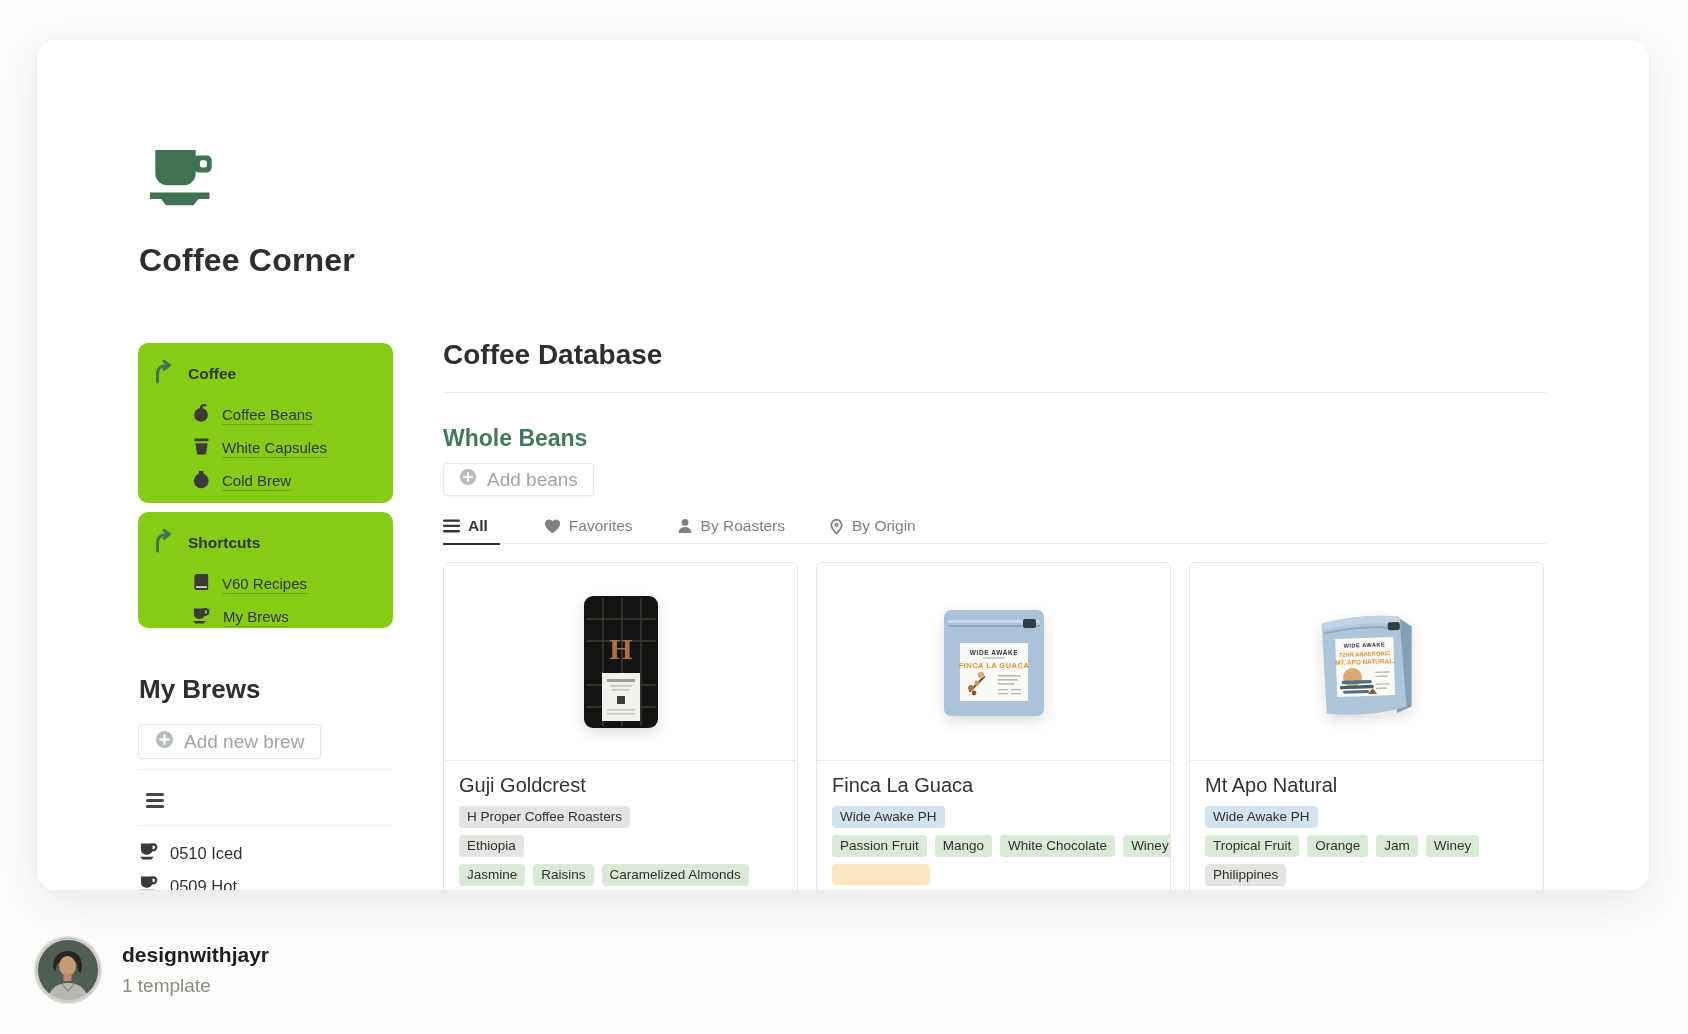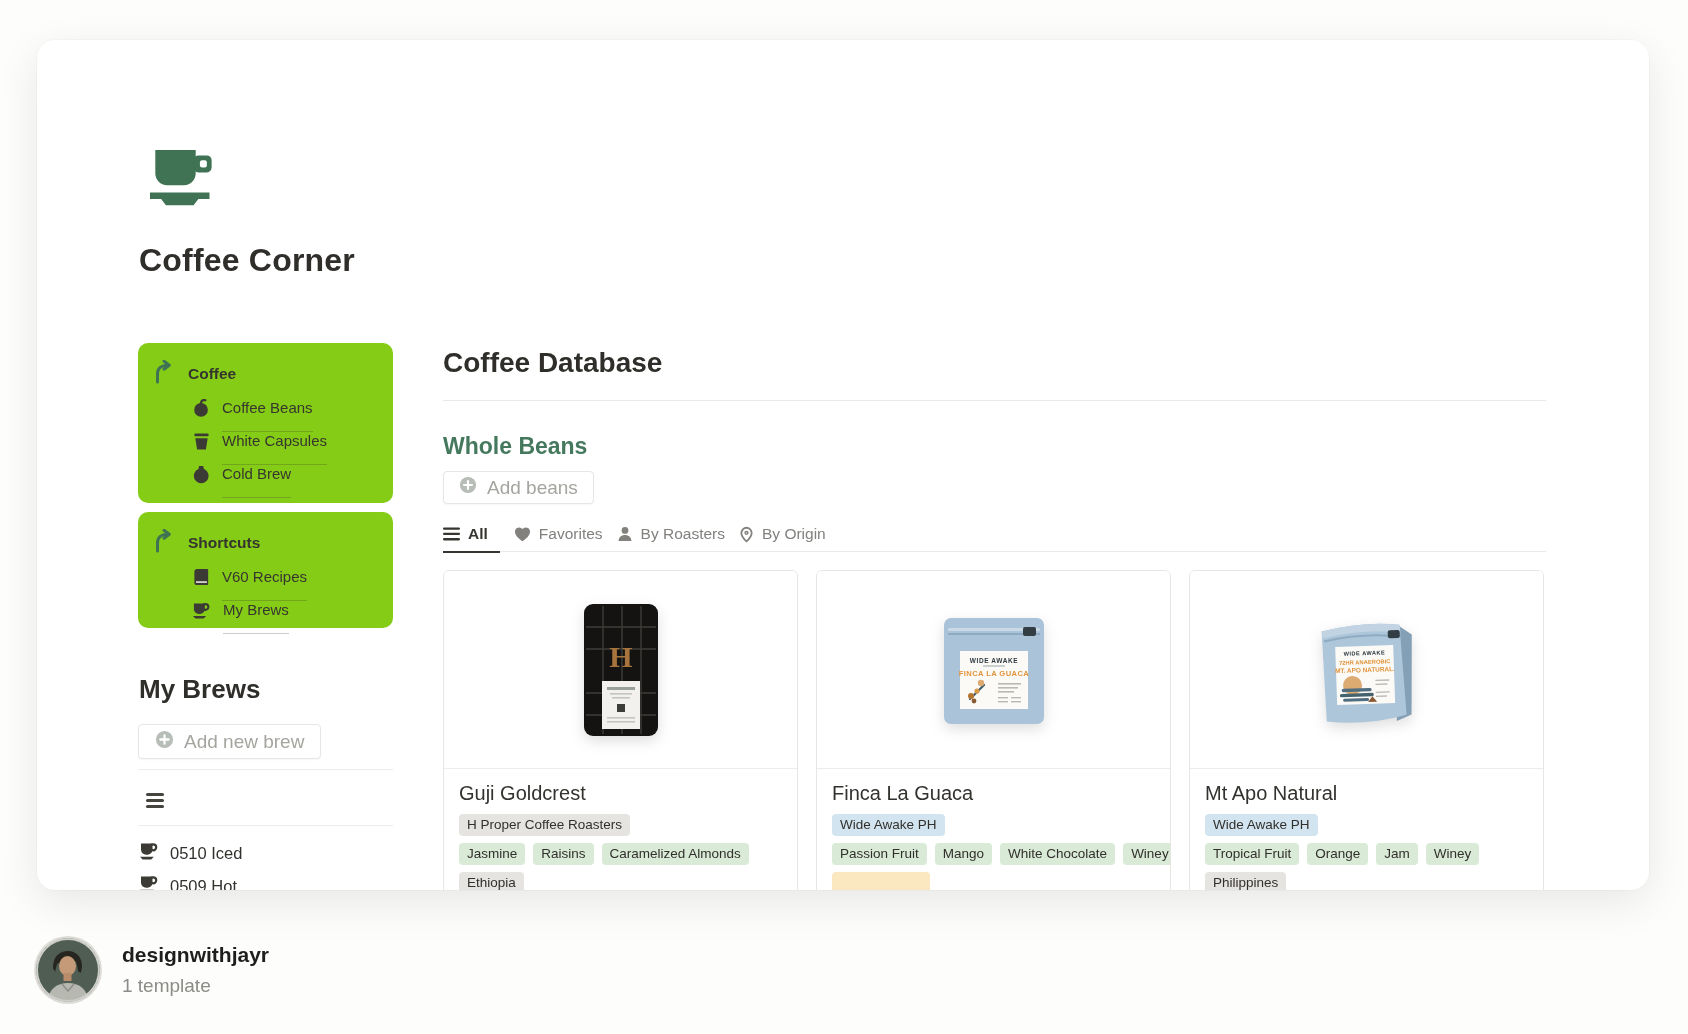--- a/index.html
+++ b/index.html
@@ -13,37 +13,37 @@
   
   .sidebar { position:absolute; left:101px; top:0; width:255px; height:850px; }
   .ws-icon { position:absolute; left:12px; top:110px; }
   .ws-title { position:absolute; left:1px; top:202px; font-size:32px; font-weight:700; letter-spacing:.2px; color:#2f2e2b; }
   .sbox { position:absolute; left:0; width:255px; background:#84cc16; border-radius:10px; padding:17px 16px 0 16px; }
   .sbox1 { top:303px; height:160px; }
   .sbox2 { top:472px; height:116px; }
   .sec-head { display:flex; align-items:center; gap:13px; }
   .sec-head .label { font-size:15.5px; font-weight:700; color:#35342f; }
   .sec-items { margin:11px 0 0 38px; }
-  .s-item { display:flex; gap:11px; height:33px; cursor:pointer; }
+  .s-item { display:flex; align-items:center; gap:11px; height:33px; cursor:pointer; }
   .s-link { font-size:15px; font-weight:500; color:#37352f; border-bottom:1.5px solid rgba(55,53,47,.25); padding-bottom:1px; }
   .mybrews-title { position:absolute; left:1px; top:634px; font-size:26px; font-weight:700; color:#2f2e2b; }
   .add-btn { display:inline-flex; align-items:center; gap:10px; background:#fff; border:1px solid #e7e6e3;
              border-radius:4px; box-shadow:0 1px 2px rgba(0,0,0,.04); color:#a5a49f; font-size:19px; cursor:pointer; }
   .add-brew { position:absolute; left:0; top:684px; height:35px; padding:0 16px; }
   .sdiv { position:absolute; left:0; width:255px; height:1px; background:#ededeb; }
   .burger { position:absolute; left:8px; top:753px; width:18px; cursor:pointer; }
   .burger span { display:block; height:2.6px; background:#45443f; border-radius:2px; margin-bottom:3.4px; }
   .entry { position:absolute; left:1px; display:flex; align-items:center; gap:10px; height:32px; font-size:16.5px; font-weight:500; color:#33322e; cursor:pointer; }
   
-  .main { position:absolute; left:406px; top:8px; width:1103px; height:850px; }
+  .main { position:absolute; left:406px; top:0; width:1103px; height:850px; }
   .main-title { position:absolute; top:299px; font-size:28px; font-weight:700; color:#2f2e2b; }
   .main-divider { position:absolute; top:352px; width:1103px; height:1px; background:#e9e9e7; }
   .whole-beans { position:absolute; top:385px; font-size:23px; font-weight:700; color:#45795d; }
   .add-beans { position:absolute; top:423px; height:33px; padding:0 15px; }
-  .tabs { position:absolute; top:469px; width:1103px; height:35px; border-bottom:1px solid #e9e9e7; display:flex; align-items:center; gap:14px; }
+  .tabs { position:absolute; top:469px; width:1103px; height:35px; border-bottom:1px solid #e9e9e7; display:flex; align-items:center; gap:44px; }
   .tab { display:flex; align-items:center; gap:8px; font-size:15.5px; color:#82817e; height:35px; cursor:pointer; }
   .tab.active { color:#37352f; font-weight:600; border-bottom:2.5px solid #37352f; margin-bottom:-2px; padding-right:12px; }
   .tab svg { flex:none; }
   .cards { position:absolute; top:522px; width:1103px; display:flex; gap:18px; }
   .card { width:355px; background:#fff; border:1px solid #e7e6e3; border-radius:6px; overflow:hidden; cursor:pointer; height:400px; }
   .card-img { height:198px; border-bottom:1px solid #ececea; display:flex; align-items:center; justify-content:center; background:#fff; }
   .card-img svg { filter:drop-shadow(0 5px 7px rgba(0,0,0,.13)); }
   .card-body { padding:13px 15px; }
   .card-title { font-size:20px; font-weight:500; color:#33322e; margin-bottom:9px; }
   .tag-row { display:flex; gap:8px; margin-bottom:7px; flex-wrap:nowrap; }
@@ -258,27 +258,27 @@
             <rect x="24" y="114" width="28" height="1.6" fill="#c4c4c0"></rect>
             <rect x="24" y="118" width="28" height="1.6" fill="#c4c4c0"></rect>
           </svg>
         </div>
         <div class="card-body">
           <div class="card-title">Guji Goldcrest</div>
           <div class="tag-row">
               <span class="tag tag-gray">H Proper Coffee Roasters</span>
             </div>
           <div class="tag-row">
+              <span class="tag tag-gray">Ethiopia</span>
+            </div>
+          <div class="tag-row">
             <span class="tag tag-green">Jasmine</span>
             <span class="tag tag-green">Raisins</span>
             <span class="tag tag-green">Caramelized Almonds</span>
           </div>
-          <div class="tag-row">
-              <span class="tag tag-gray">Ethiopia</span>
-            </div>
           <div class="tag-row">
               <span class="tag tag-yellow pw1"></span>
             </div>
         </div>
       </div>
 
       <div class="card">
         <div class="card-img">
           <svg width="102" height="110" viewBox="0 0 102 110">
             <rect x="1" y="3" width="100" height="106" rx="7" fill="#aac3d8"></rect>

